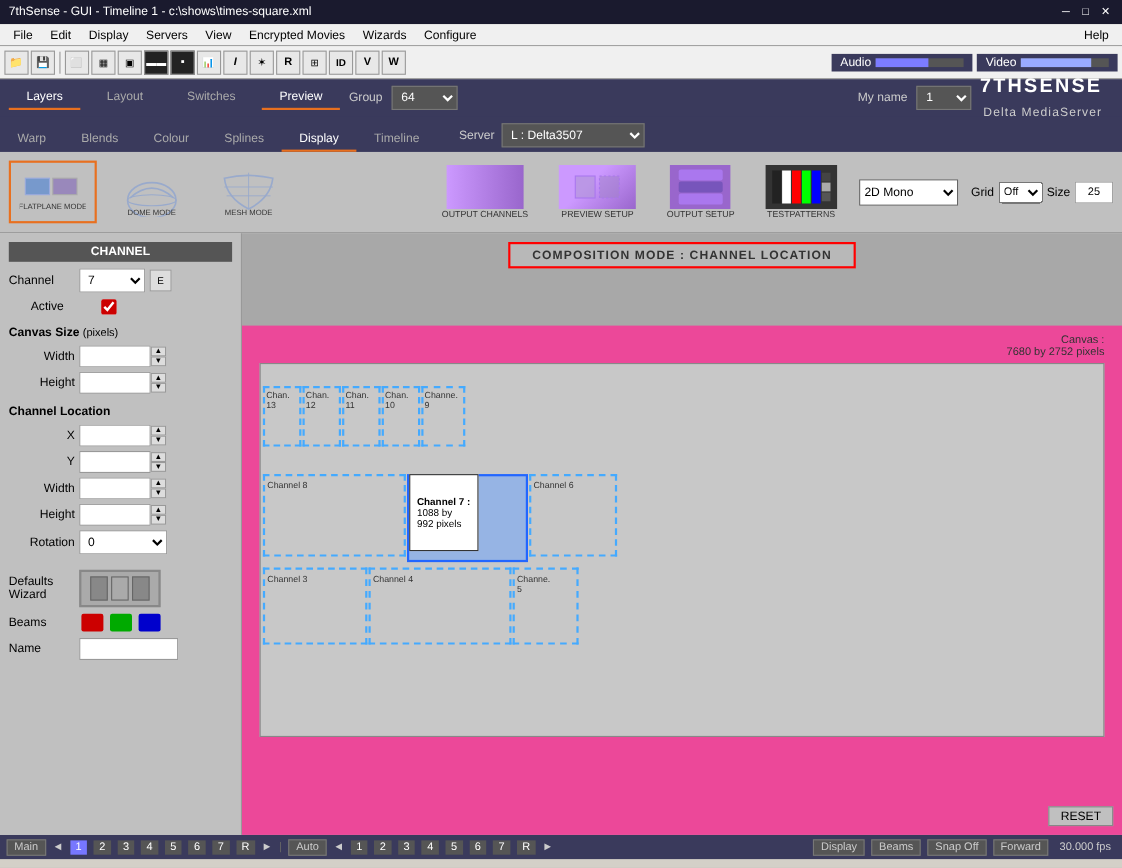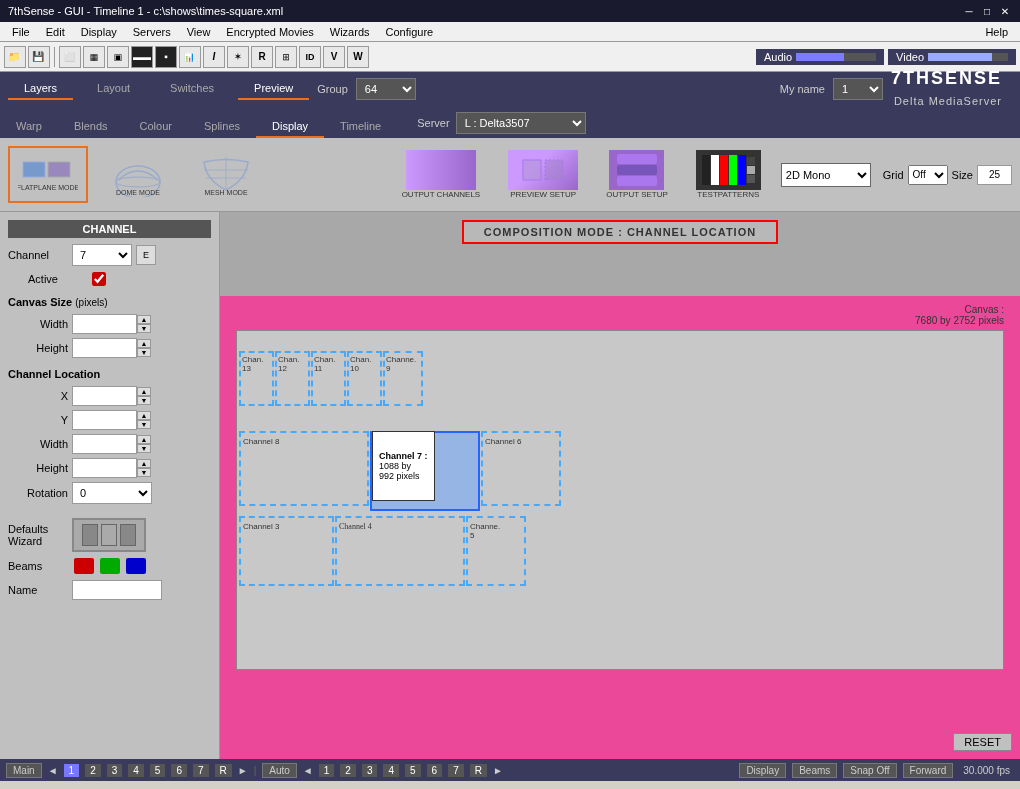--- a/index.html
+++ b/index.html
@@ -480,21 +480,21 @@
           </div>
         </div>
 
         <div class="chan-box" style="left:244px;top:100px;width:80px;height:75px;border:2px dashed #4af;">
           <span style="font-size:8px;position:absolute;top:4px;left:2px;">Channel 6</span>
         </div>
 
         <div class="chan-box" style="left:2px;top:185px;width:95px;height:70px;border:2px dashed #4af;">
           <span style="font-size:8px;position:absolute;top:4px;left:2px;">Channel 3</span>
         </div>
-        <div class="chan-box" style="left:98px;top:185px;width:130px;height:70px;border:2px dashed #4af;font-family:Liberation Serif, serif;">
+        <div class="chan-box" style="left:98px;top:185px;width:130px;height:70px;border:2px dashed #4af;">
           <span style="font-size:8px;position:absolute;top:4px;left:2px;">Channel 4</span>
         </div>
         <div class="chan-box" style="left:229px;top:185px;width:60px;height:70px;border:2px dashed #4af;">
           <span style="font-size:8px;position:absolute;top:4px;left:2px;">Channe.<br>5</span>
         </div>
       </div>
 
       <button id="reset-btn" style="position:absolute;bottom:8px;right:8px;background:#c0c0c0;border:1px solid #888;padding:2px 10px;font-size:11px;cursor:pointer;">RESET</button>
     </div>
   </div>

